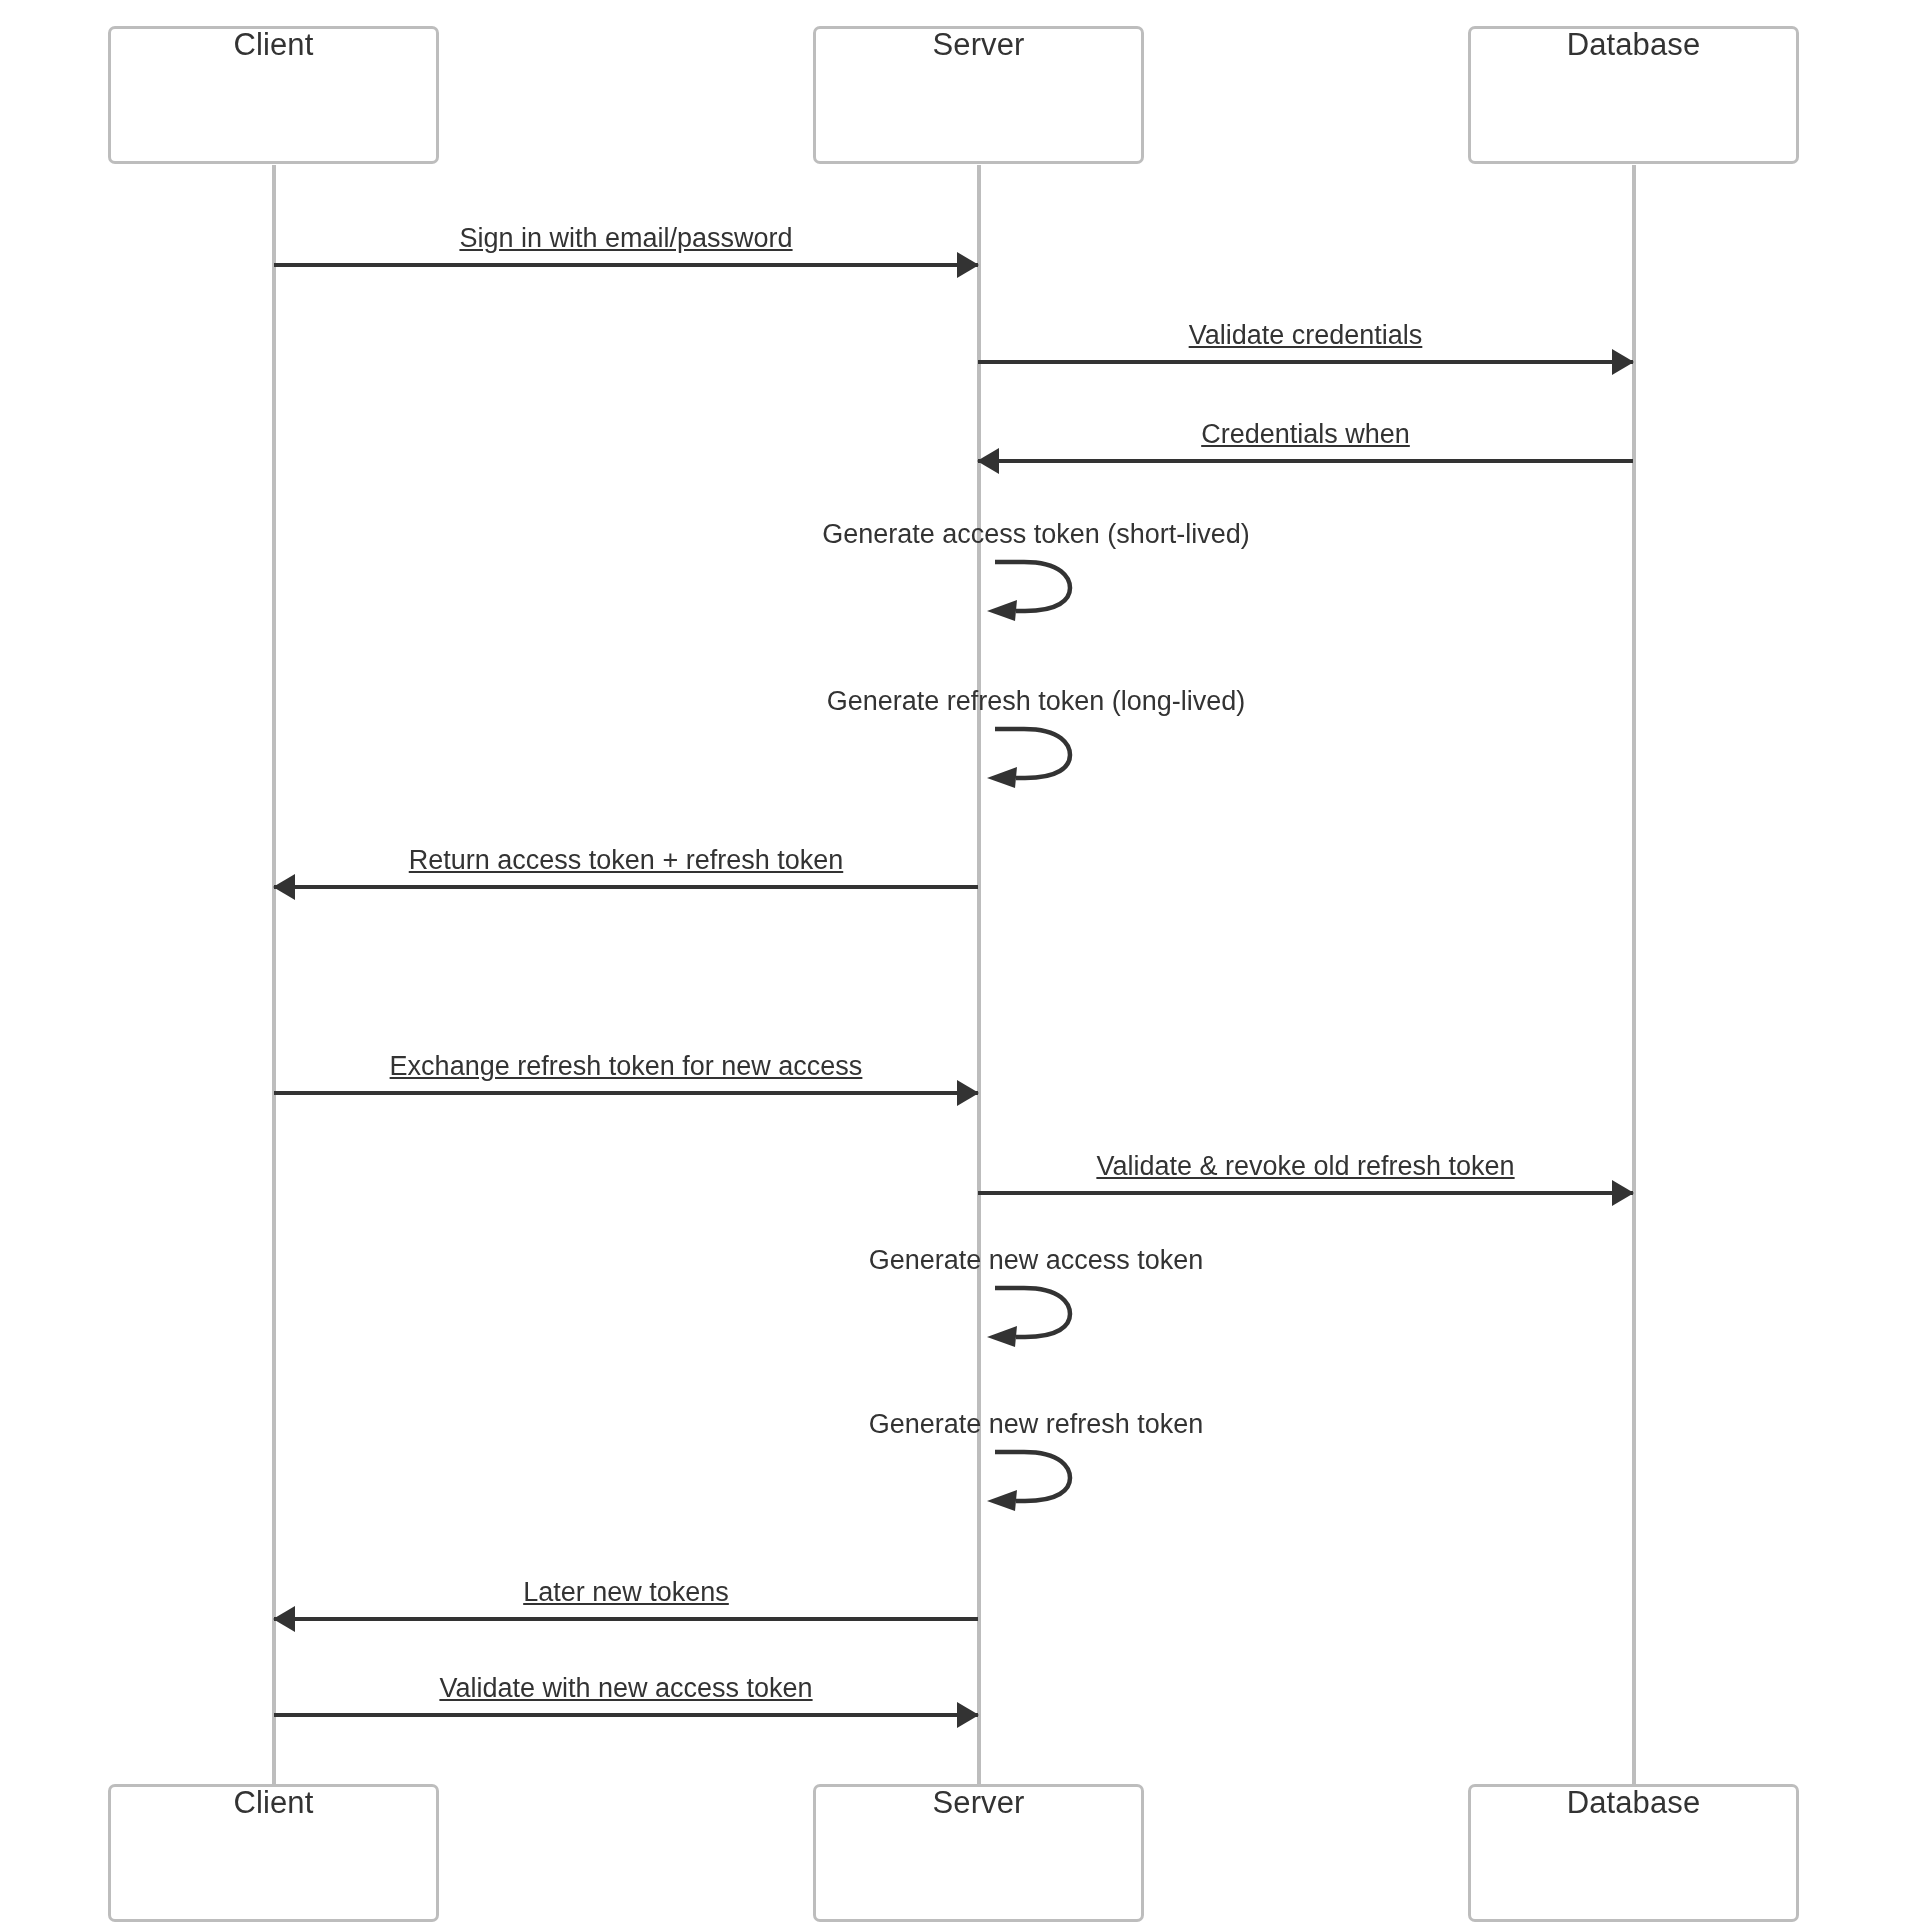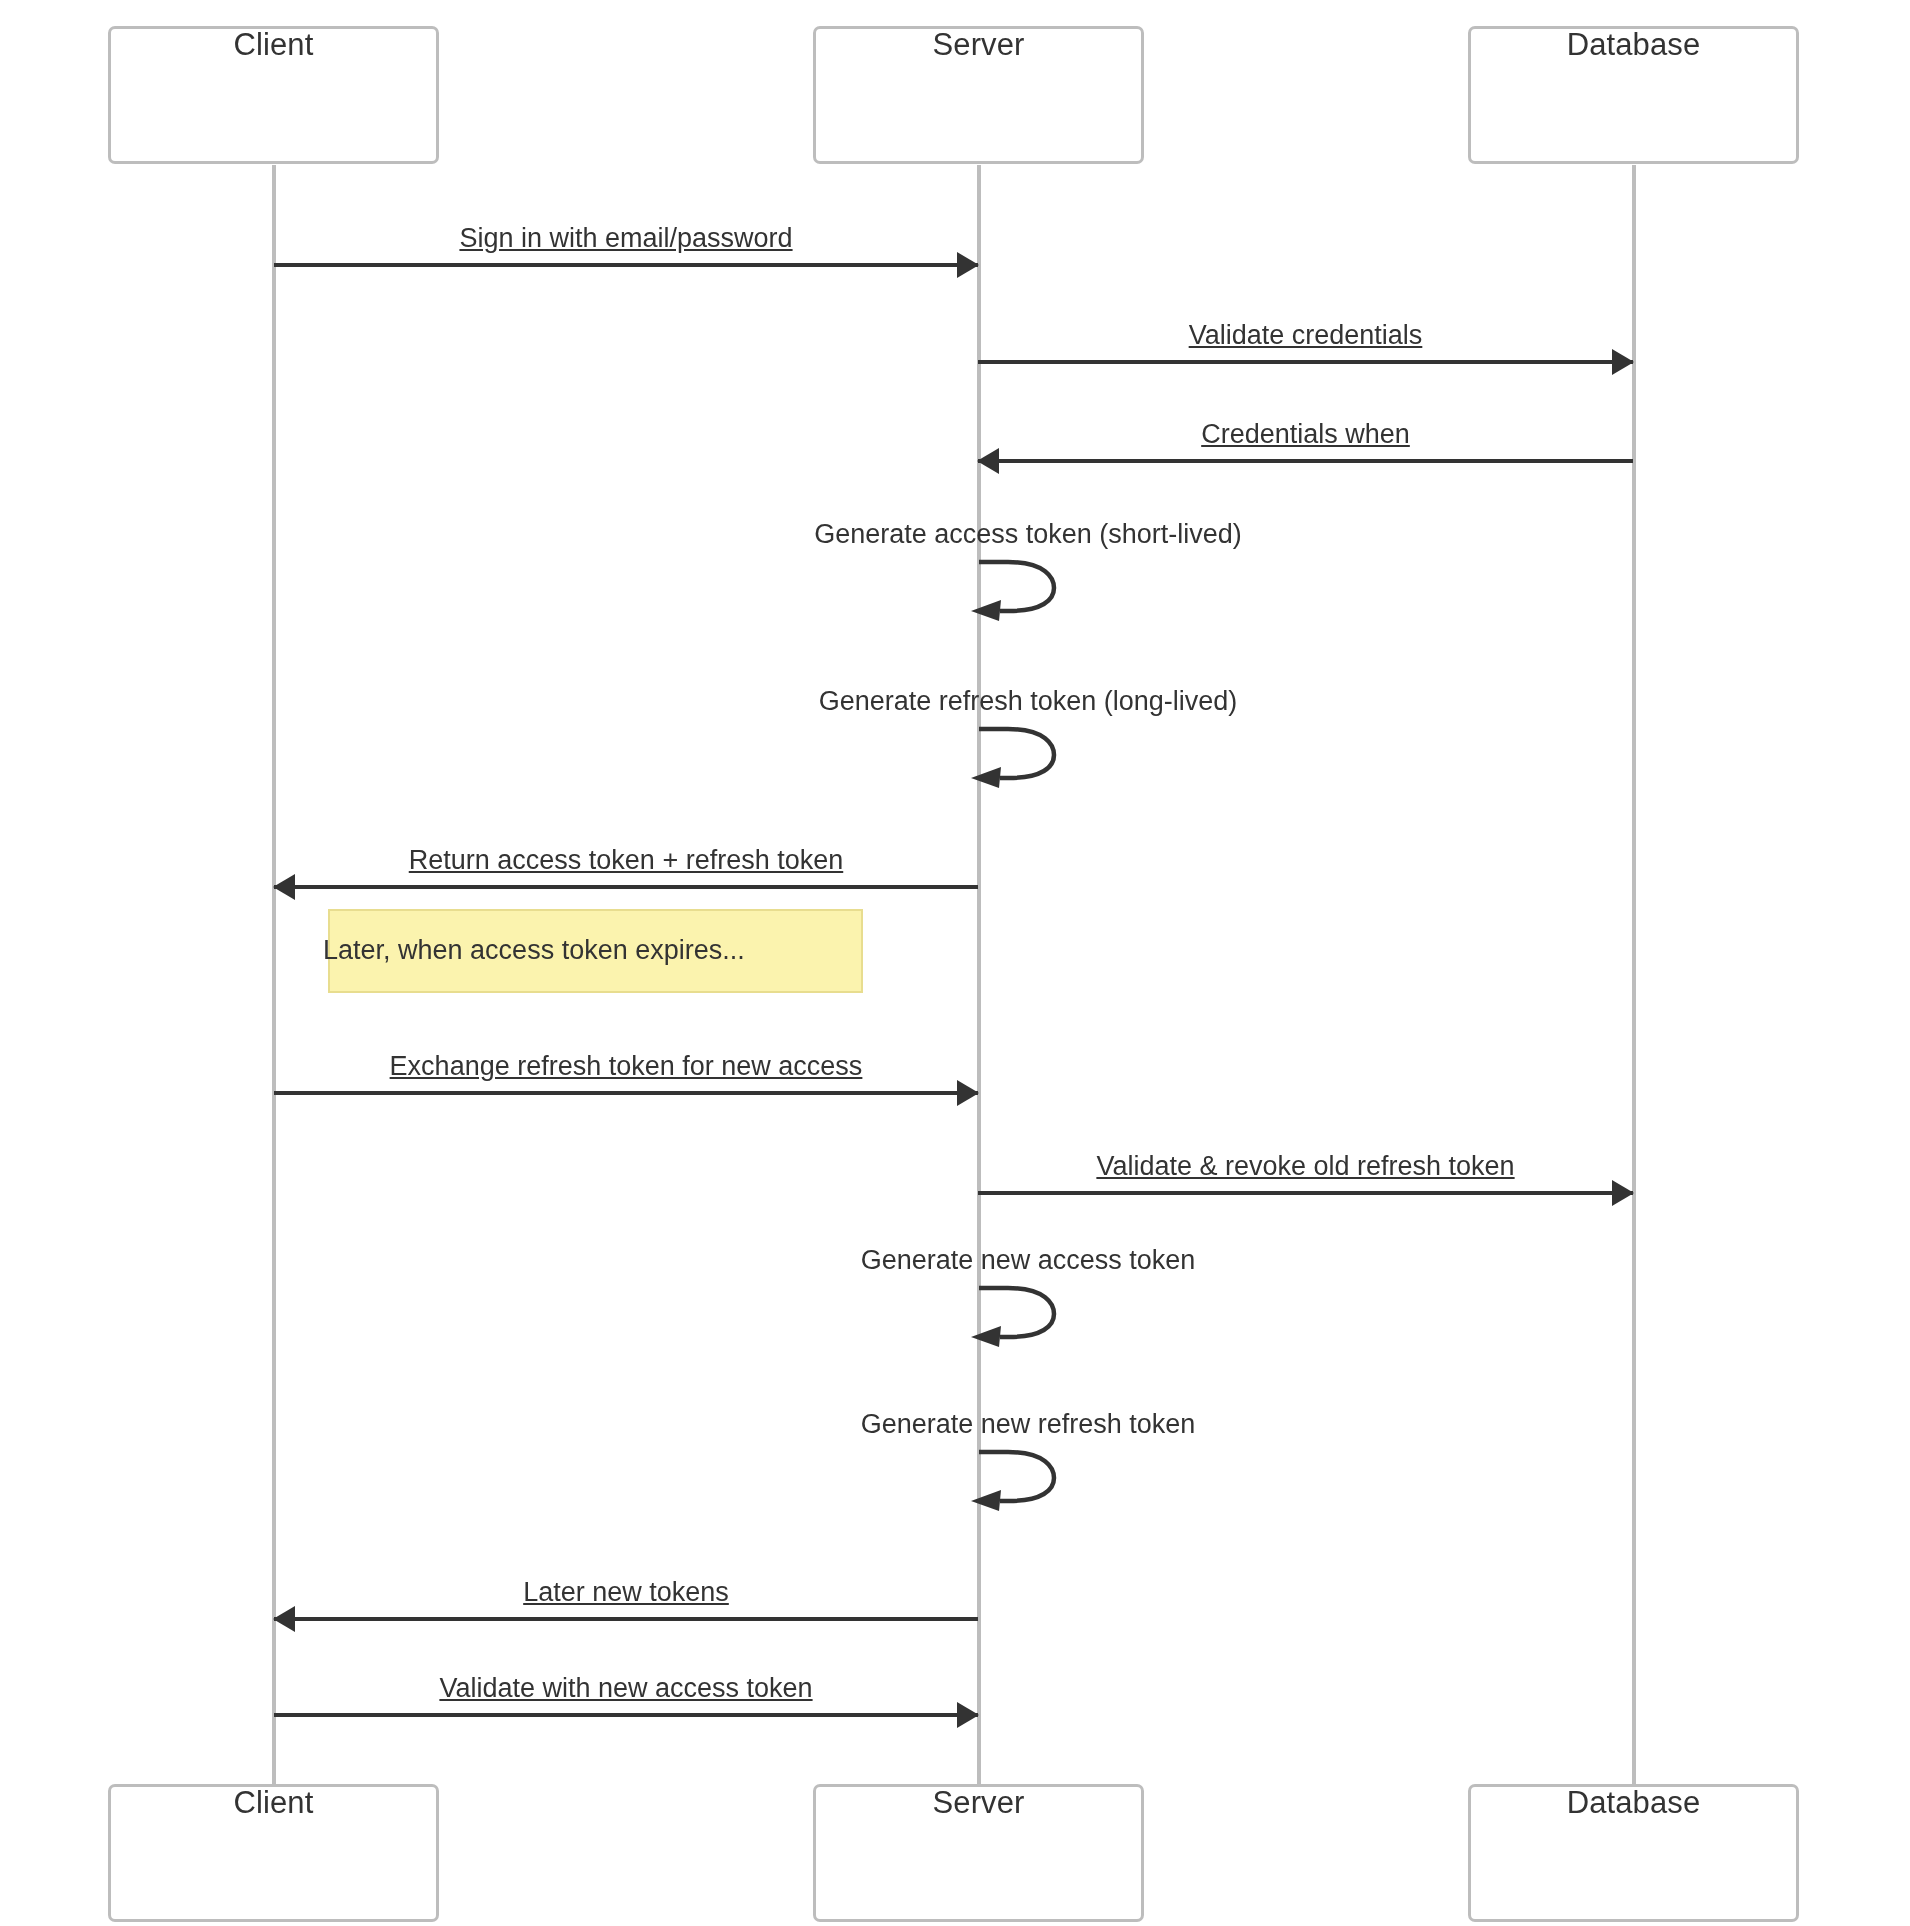--- a/index.html
+++ b/index.html
@@ -78,20 +78,21 @@
     color:#333333;
     line-height:1.1;
     white-space:nowrap;
     z-index:4;
     text-decoration:underline;
   }
   
   .selfmsg{
     position:absolute;
     z-index:3;
+    padding-left:16px;
   }
   .selfmsg svg{display:block;overflow:visible;}
   .selfmsg-label{
     position:absolute;
     bottom:100%;
     margin-bottom:9px;
     left:50%;
     transform:translateX(-50%);
     text-align:center;
     font-size:27px;
@@ -171,23 +172,20 @@
       <polygon points="-14,104 46,82 42,124" fill="#333333"></polygon>
     </svg>
   </div>
 
   <div class="msg left" style="left:274px;width:704px;top:887px;">
     <div class="shaft"></div>
     <div class="head"></div>
     <div class="msg-label">Return access token + refresh token</div>
   </div>
 
-  <div class="note" style="left:328px;top:909px;width:535px;height:84px;">
-    <span class="note-text">Later, when access token expires...</span>
-  </div>
 
   <div class="msg right" style="left:274px;width:704px;top:1093px;">
     <div class="shaft"></div>
     <div class="head"></div>
     <div class="msg-label">Exchange refresh token for new access</div>
   </div>
 
   <div class="msg right" style="left:978px;width:655px;top:1193px;">
     <div class="shaft"></div>
     <div class="head"></div>

